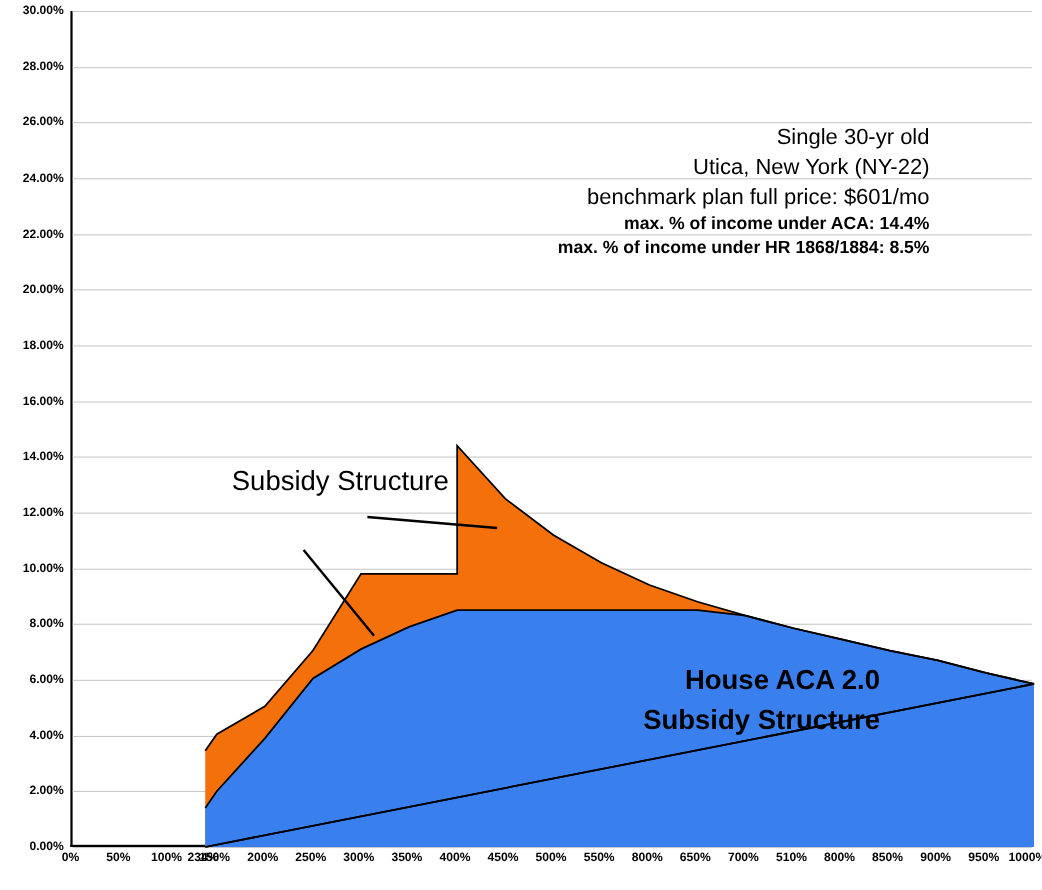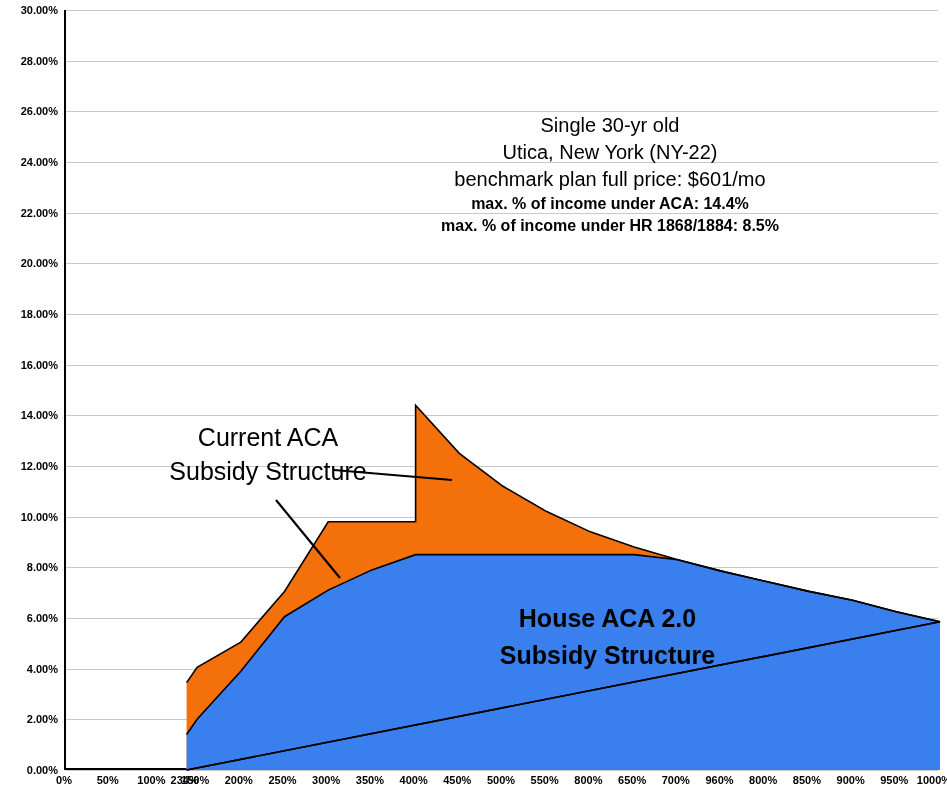--- a/index.html
+++ b/index.html
@@ -65,21 +65,21 @@
     position: absolute;
     left: 0;
     top: 0;
     width: 874px;
     height: 760px;
     overflow: visible;
   }
   .annotation {
     position: absolute;
     color: #000000;
-    text-align: center;
+    text-align: right;
     white-space: nowrap;
   }
   #header-block {
     left: 375px;
     top: 112px;
     width: 470px;
   }
   #header-block .l1 {
     font-size: 20px;
     line-height: 27px;
@@ -183,21 +183,21 @@
     <div class="xtick-label" style="left:282.5px">250%</div>
     <div class="xtick-label" style="left:326.2px">300%</div>
     <div class="xtick-label" style="left:369.9px">350%</div>
     <div class="xtick-label" style="left:413.6px">400%</div>
     <div class="xtick-label" style="left:457.3px">450%</div>
     <div class="xtick-label" style="left:501px">500%</div>
     <div class="xtick-label" style="left:544.7px">550%</div>
     <div class="xtick-label" style="left:588.4px">800%</div>
     <div class="xtick-label" style="left:632.1px">650%</div>
     <div class="xtick-label" style="left:675.8px">700%</div>
-    <div class="xtick-label" style="left:719.5px">960%</div>
+    <div class="xtick-label" style="left:719.5px">510%</div>
     <div class="xtick-label" style="left:763.2px">800%</div>
     <div class="xtick-label" style="left:806.9px">850%</div>
     <div class="xtick-label" style="left:850.6px">900%</div>
     <div class="xtick-label" style="left:894.3px">950%</div>
     <div class="xtick-label" style="left:934px">1000%</div>
   </div>
 
   <svg class="leader-svg">
     <path d="M 276 500 L 340 578" stroke="#000000" stroke-width="2.2" fill="none"></path>
     <path d="M 334 470 L 452 480" stroke="#000000" stroke-width="2.2" fill="none"></path>
@@ -205,21 +205,20 @@
 
   <div class="annotation" id="header-block">
     <div class="l1">Single 30-yr old</div>
     <div class="l2">Utica, New York (NY-22)</div>
     <div class="l3">benchmark plan full price: $601/mo</div>
     <div class="l4">max. % of income under ACA: 14.4%</div>
     <div class="l5">max. % of income under HR 1868/1884: 8.5%</div>
   </div>
 
   <div class="annotation" id="aca-label">
-    <div>Current ACA</div>
     <div>Subsidy Structure</div>
   </div>
 
   <div class="annotation" id="house-label">
     <div>House ACA 2.0</div>
     <div>Subsidy Structure</div>
   </div>
 
 </div>
 

